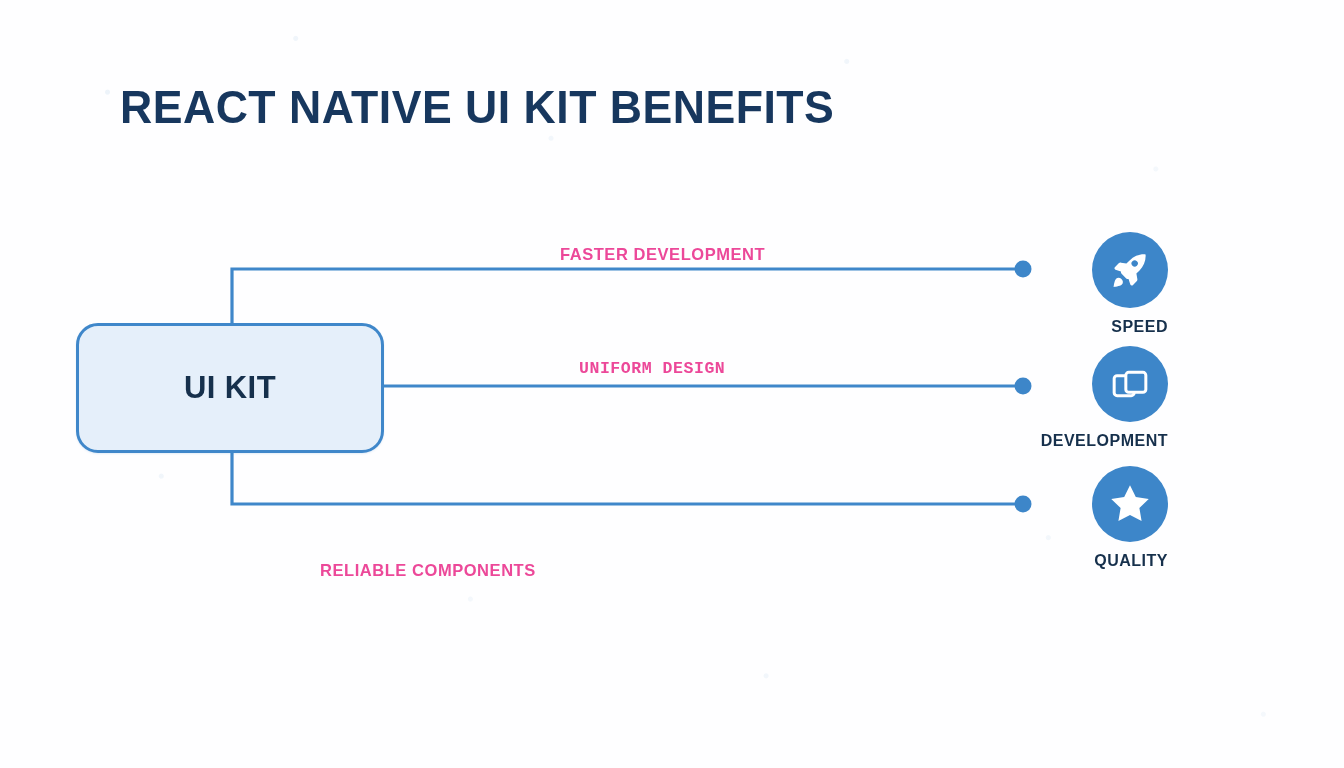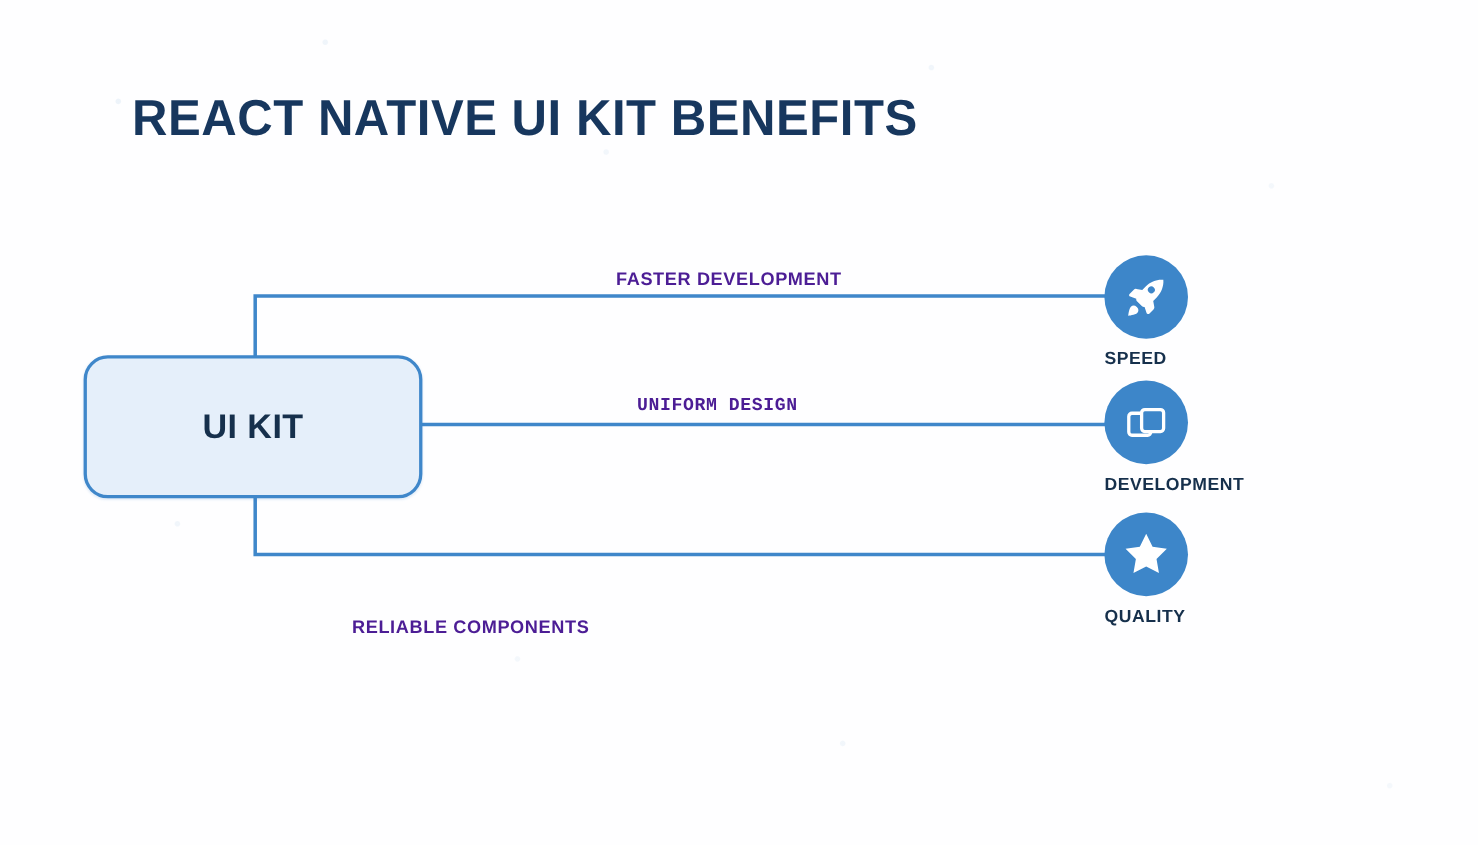--- a/index.html
+++ b/index.html
@@ -82,34 +82,34 @@
     letter-spacing: 0.4px;
     line-height: 1.26;
     white-space: nowrap;
   }
 
   
   .branch-label {
     position: absolute;
     font-size: 16.5px;
     font-weight: 700;
-    color: #4c1d95;
+    color: #ec4899;
     letter-spacing: 0.55px;
     white-space: nowrap;
   }
   #label-0 { left: 560px; top: 245px; }
   #label-1 { left: 579px; top: 359px; font-family: Liberation Mono, monospace; }
   #label-2 { left: 320px; top: 517px; margin-top: 44px; }
 
   
   .outcome {
     position: absolute;
     display: flex;
     flex-direction: column;
-    align-items: flex-start;
+    align-items: flex-end;
   }
   #outcome-0 { left: 1004px; top: 232px; width: 164px; }
   #outcome-1 { left: 1004px; top: 346px; width: 164px; }
   #outcome-2 { left: 1004px; top: 466px; width: 164px; }
 
   .outcome .circle {
     width: 76px;
     height: 76px;
     border-radius: 50%;
     background: #3d86c9;

